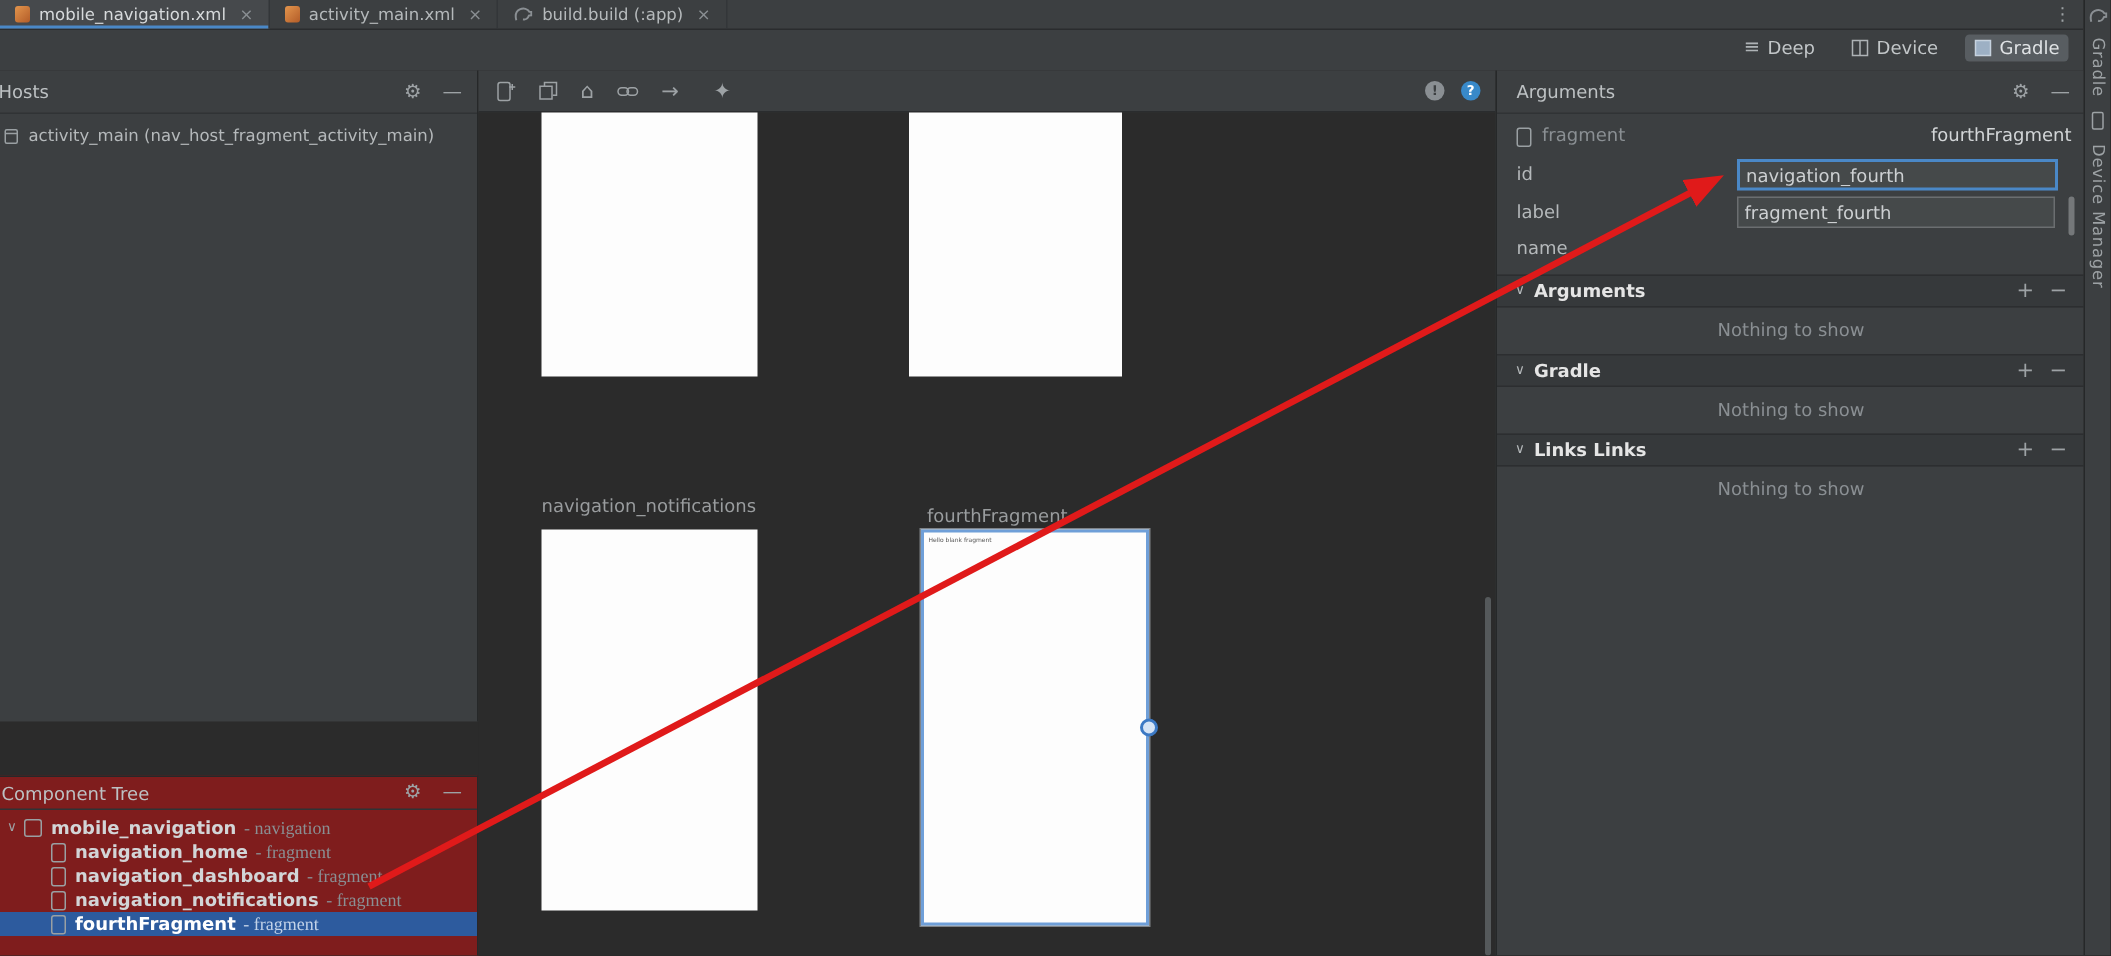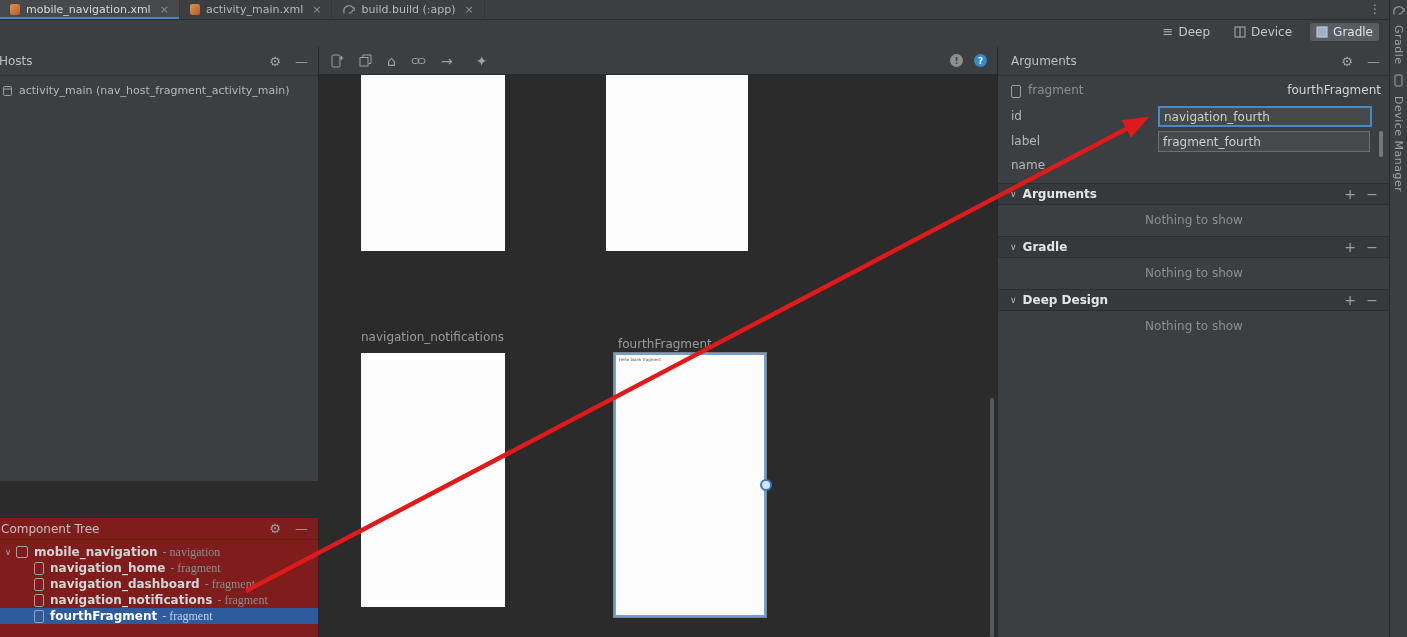--- a/index.html
+++ b/index.html
@@ -309,21 +309,21 @@
   <div class="section" style="top:189px;">
     <span class="chev">∨</span>
     <span class="stitle">Gradle</span>
     <span class="sbtn add">+</span>
     <span class="sbtn remove">−</span>
   </div>
   <div class="empty" style="top:219px;">Nothing to show</div>
 
   <div class="section" style="top:242px;">
     <span class="chev">∨</span>
-    <span class="stitle">Deep Design</span>
+    <span class="stitle">Links Links</span>
     <span class="sbtn add">+</span>
     <span class="sbtn remove">−</span>
   </div>
   <div class="empty" style="top:272px;">Nothing to show</div>
 
   <div class="ascroll"></div>
 </div>
 
 <div id="strip">
   <span style="display:inline-flex;">

